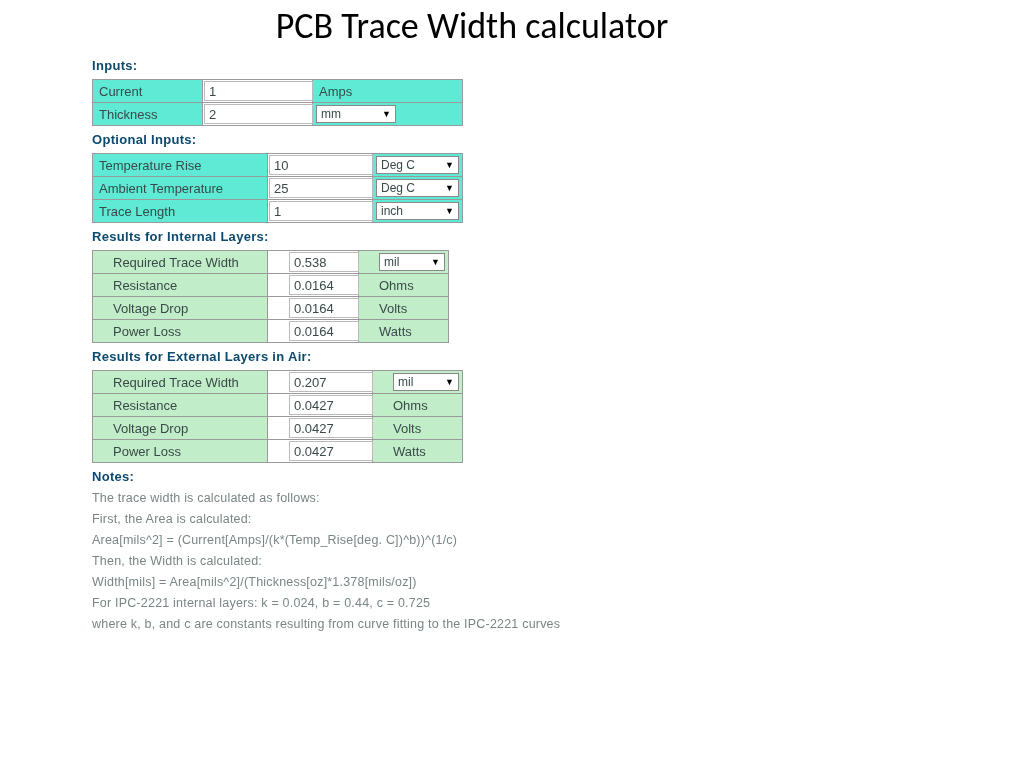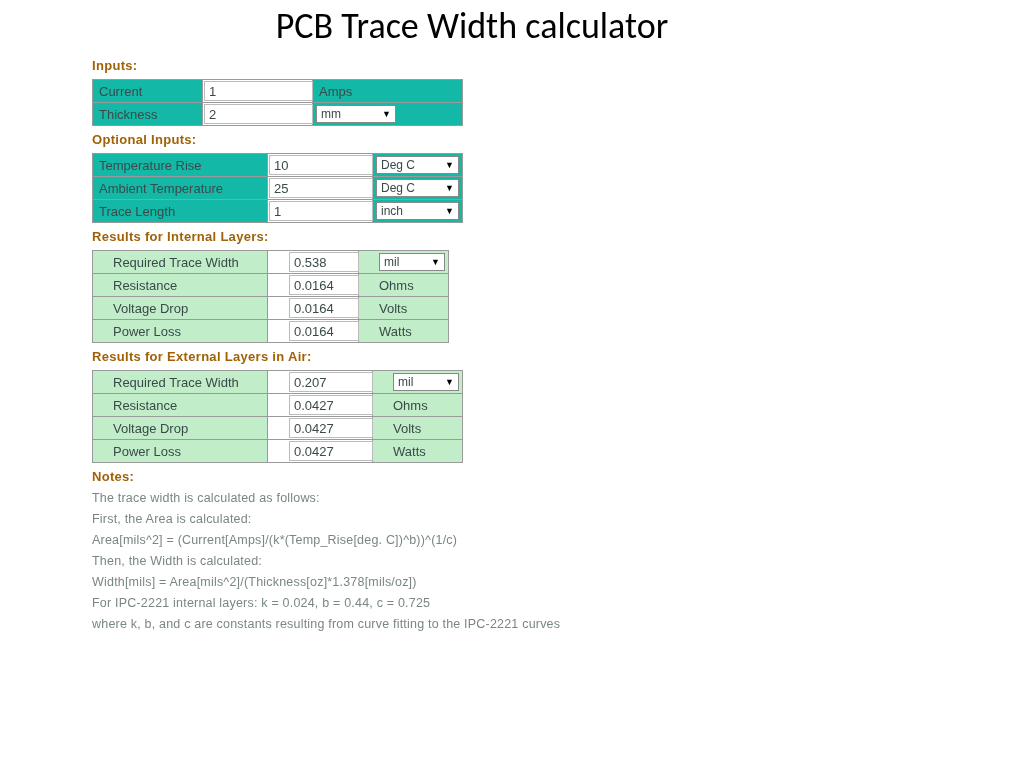--- a/index.html
+++ b/index.html
@@ -19,37 +19,37 @@
     color: #000;
     margin-left: -80px;
   }
   .content {
     padding: 0 0 0 92px;
     width: 680px;
   }
   .section-label {
     font-size: 13px;
     font-weight: bold;
-    color: #a16207;
+    color: #0c4a6e;
     margin: 4px 0 6px 0;
     letter-spacing: 0.3px;
   }
   table {
     border-collapse: collapse;
     margin-bottom: 6px;
   }
   td {
     border: 1px solid #9a9a9a;
     padding: 2px 6px;
     font-size: 13px;
     color: #3a4a4a;
     height: 22px;
     vertical-align: middle;
   }
-  .inputs td { background: #14b8a6; }
+  .inputs td { background: #5eead4; }
   .results td { background: #c1edc8; padding-left: 20px; }
   .label-cell { }
   .value-cell {
     background: #fff !important;
     padding: 0;
   }
   .value-cell input {
     border: 1px solid #bbb;
     background: #fff;
     font-size: 13px;

